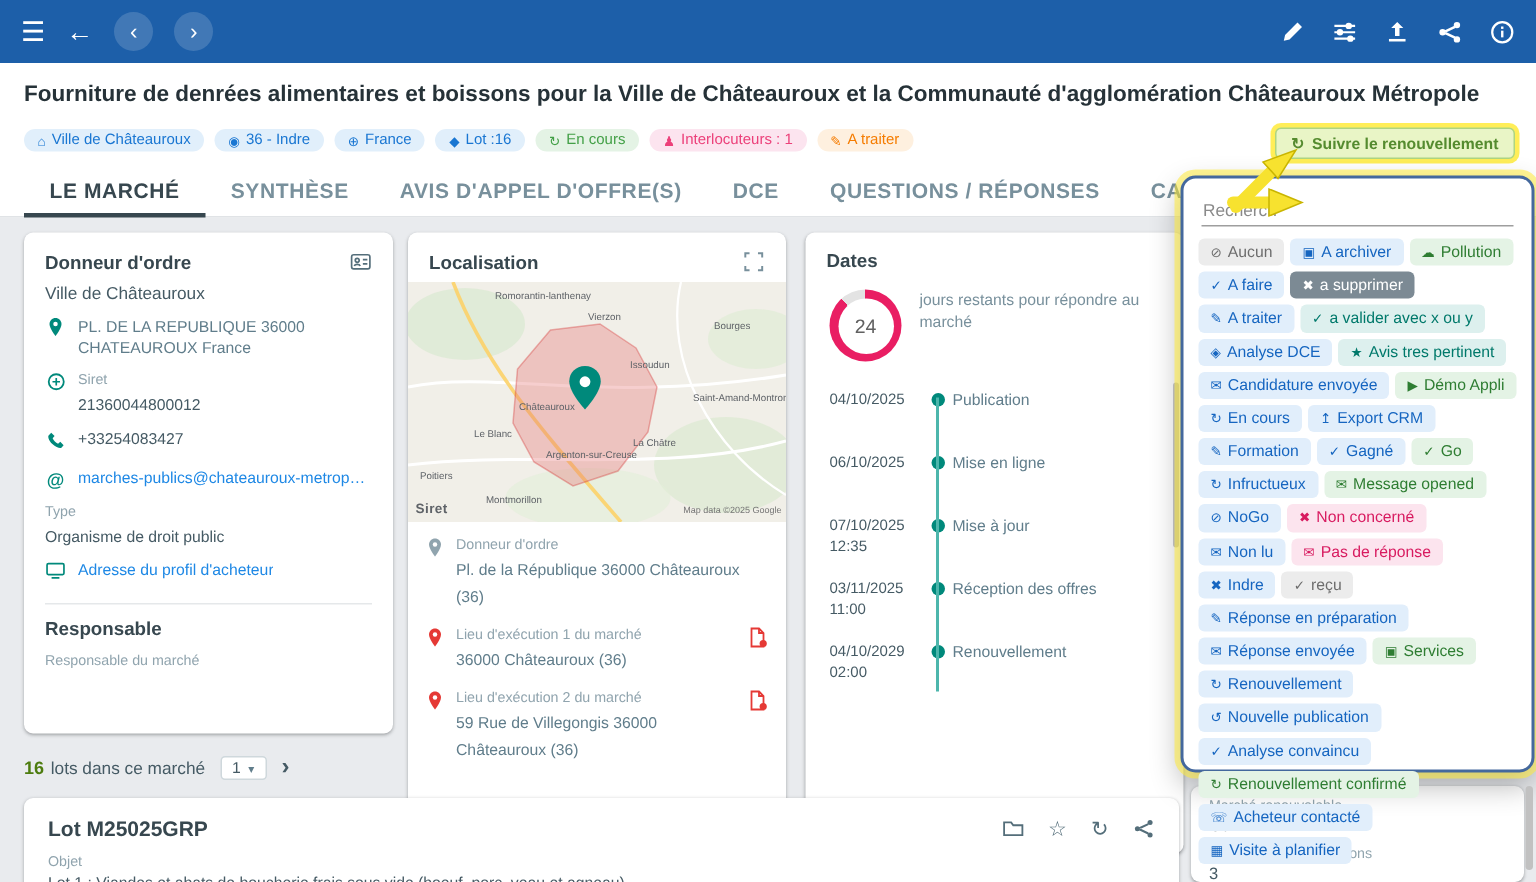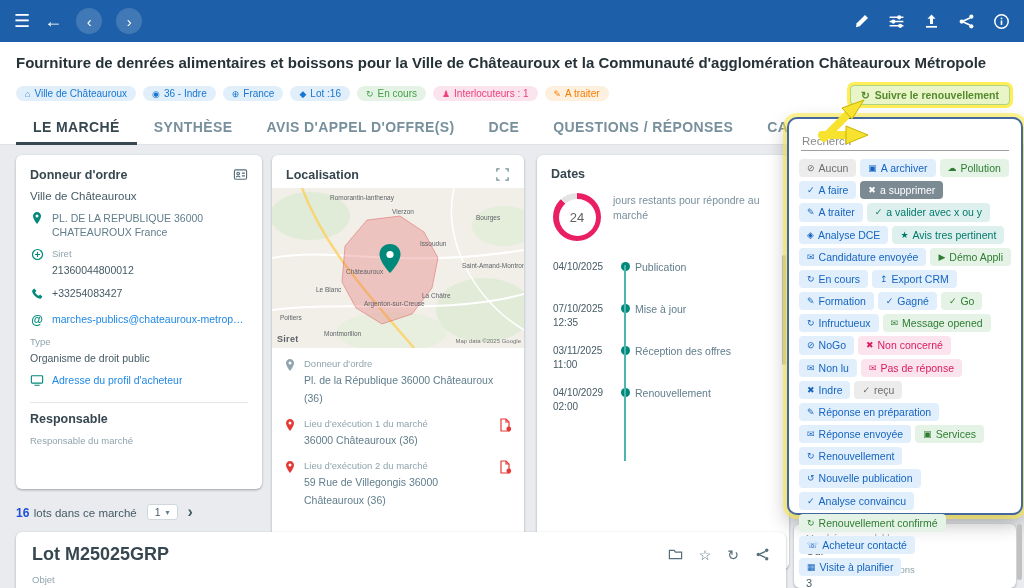--- a/index.html
+++ b/index.html
@@ -87,30 +87,30 @@
   .ptag-ic{font-size:9px}
   .ptag.blue{background:#e1eefb;color:#1565c0}
   .ptag.green{background:#e4f3e5;color:#2e7d32}
   .ptag.teal{background:#ddf0ee;color:#00796b}
   .ptag.pink{background:#fce4ee;color:#d81b60}
   .ptag.gray{background:#ececec;color:#6d6d6d}
   .ptag.dark{background:#7c8a94;color:#fff}
 
   
   .lots-bar{position:absolute;left:16px;top:503px;display:flex;align-items:center;gap:10px;z-index:5}
-  .lots-count{font-size:12px;font-weight:bold;color:#1d4ed8}
+  .lots-count{font-size:12px;font-weight:bold;color:#4d7c0f}
   .lots-text{font-size:11.5px;color:#455a64}
   .lots-select{display:inline-flex;align-items:center;gap:5px;border:1px solid #cfd8dc;border-radius:3px;padding:1px 7px;font-size:10.5px;color:#455a64;cursor:pointer;background:#fff}
   .lots-caret{font-size:8px;color:#607d8b}
   .lots-next{font-size:16px;color:#455a64;cursor:pointer;font-weight:bold;line-height:1}
   .detail-label{position:absolute;left:800px;top:510px;font-size:11.5px;font-weight:bold;color:#37474f;z-index:20}
 
   #card-lot{left:16px;top:532px;width:770px;height:70px;padding:12px 16px}
   .lot-head{display:flex;align-items:center;justify-content:space-between}
-  .lot-title{font-size:18px;font-weight:bold;color:#37474f}
+  .lot-title{font-size:14px;font-weight:bold;color:#37474f}
   .lot-icons{display:flex;align-items:center;gap:16px;color:#546e7a}
   .lot-glyph{font-size:14px;cursor:pointer;color:#546e7a;line-height:1}
   .lot-svg{width:15px;height:15px;cursor:pointer;display:block}
   .lot-objet-lbl{font-size:9.5px;color:#90a4ae;margin-top:9px}
   .lot-objet-val{font-size:10.5px;color:#455a64;margin-top:3px}
 
   #card-side{left:794px;top:524px;width:222px;height:64px;padding:8px 12px;z-index:8}
   .side-lbl{font-size:9.5px;color:#90a4ae}
   .side-val{font-size:11px;color:#455a64;margin:2px 0 7px}
 
@@ -393,20 +393,30 @@
         <div class="tl-date">
           <div>04/10/2025</div>
 
         </div>
         <div class="tl-dotcol">
           <span class="tl-dot"></span>
         </div>
         <div class="tl-label">Publication</div>
       </div>
 
+      <div class="tl-row">
+        <div class="tl-date">
+          <div>06/10/2025</div>
+
+        </div>
+        <div class="tl-dotcol">
+          <span class="tl-dot"></span>
+        </div>
+        <div class="tl-label">Mise en ligne</div>
+      </div>
 
       <div class="tl-row">
         <div class="tl-date">
           <div>07/10/2025</div>
           <div>12:35</div>
         </div>
         <div class="tl-dotcol">
           <span class="tl-dot"></span>
         </div>
         <div class="tl-label">Mise à jour</div>

